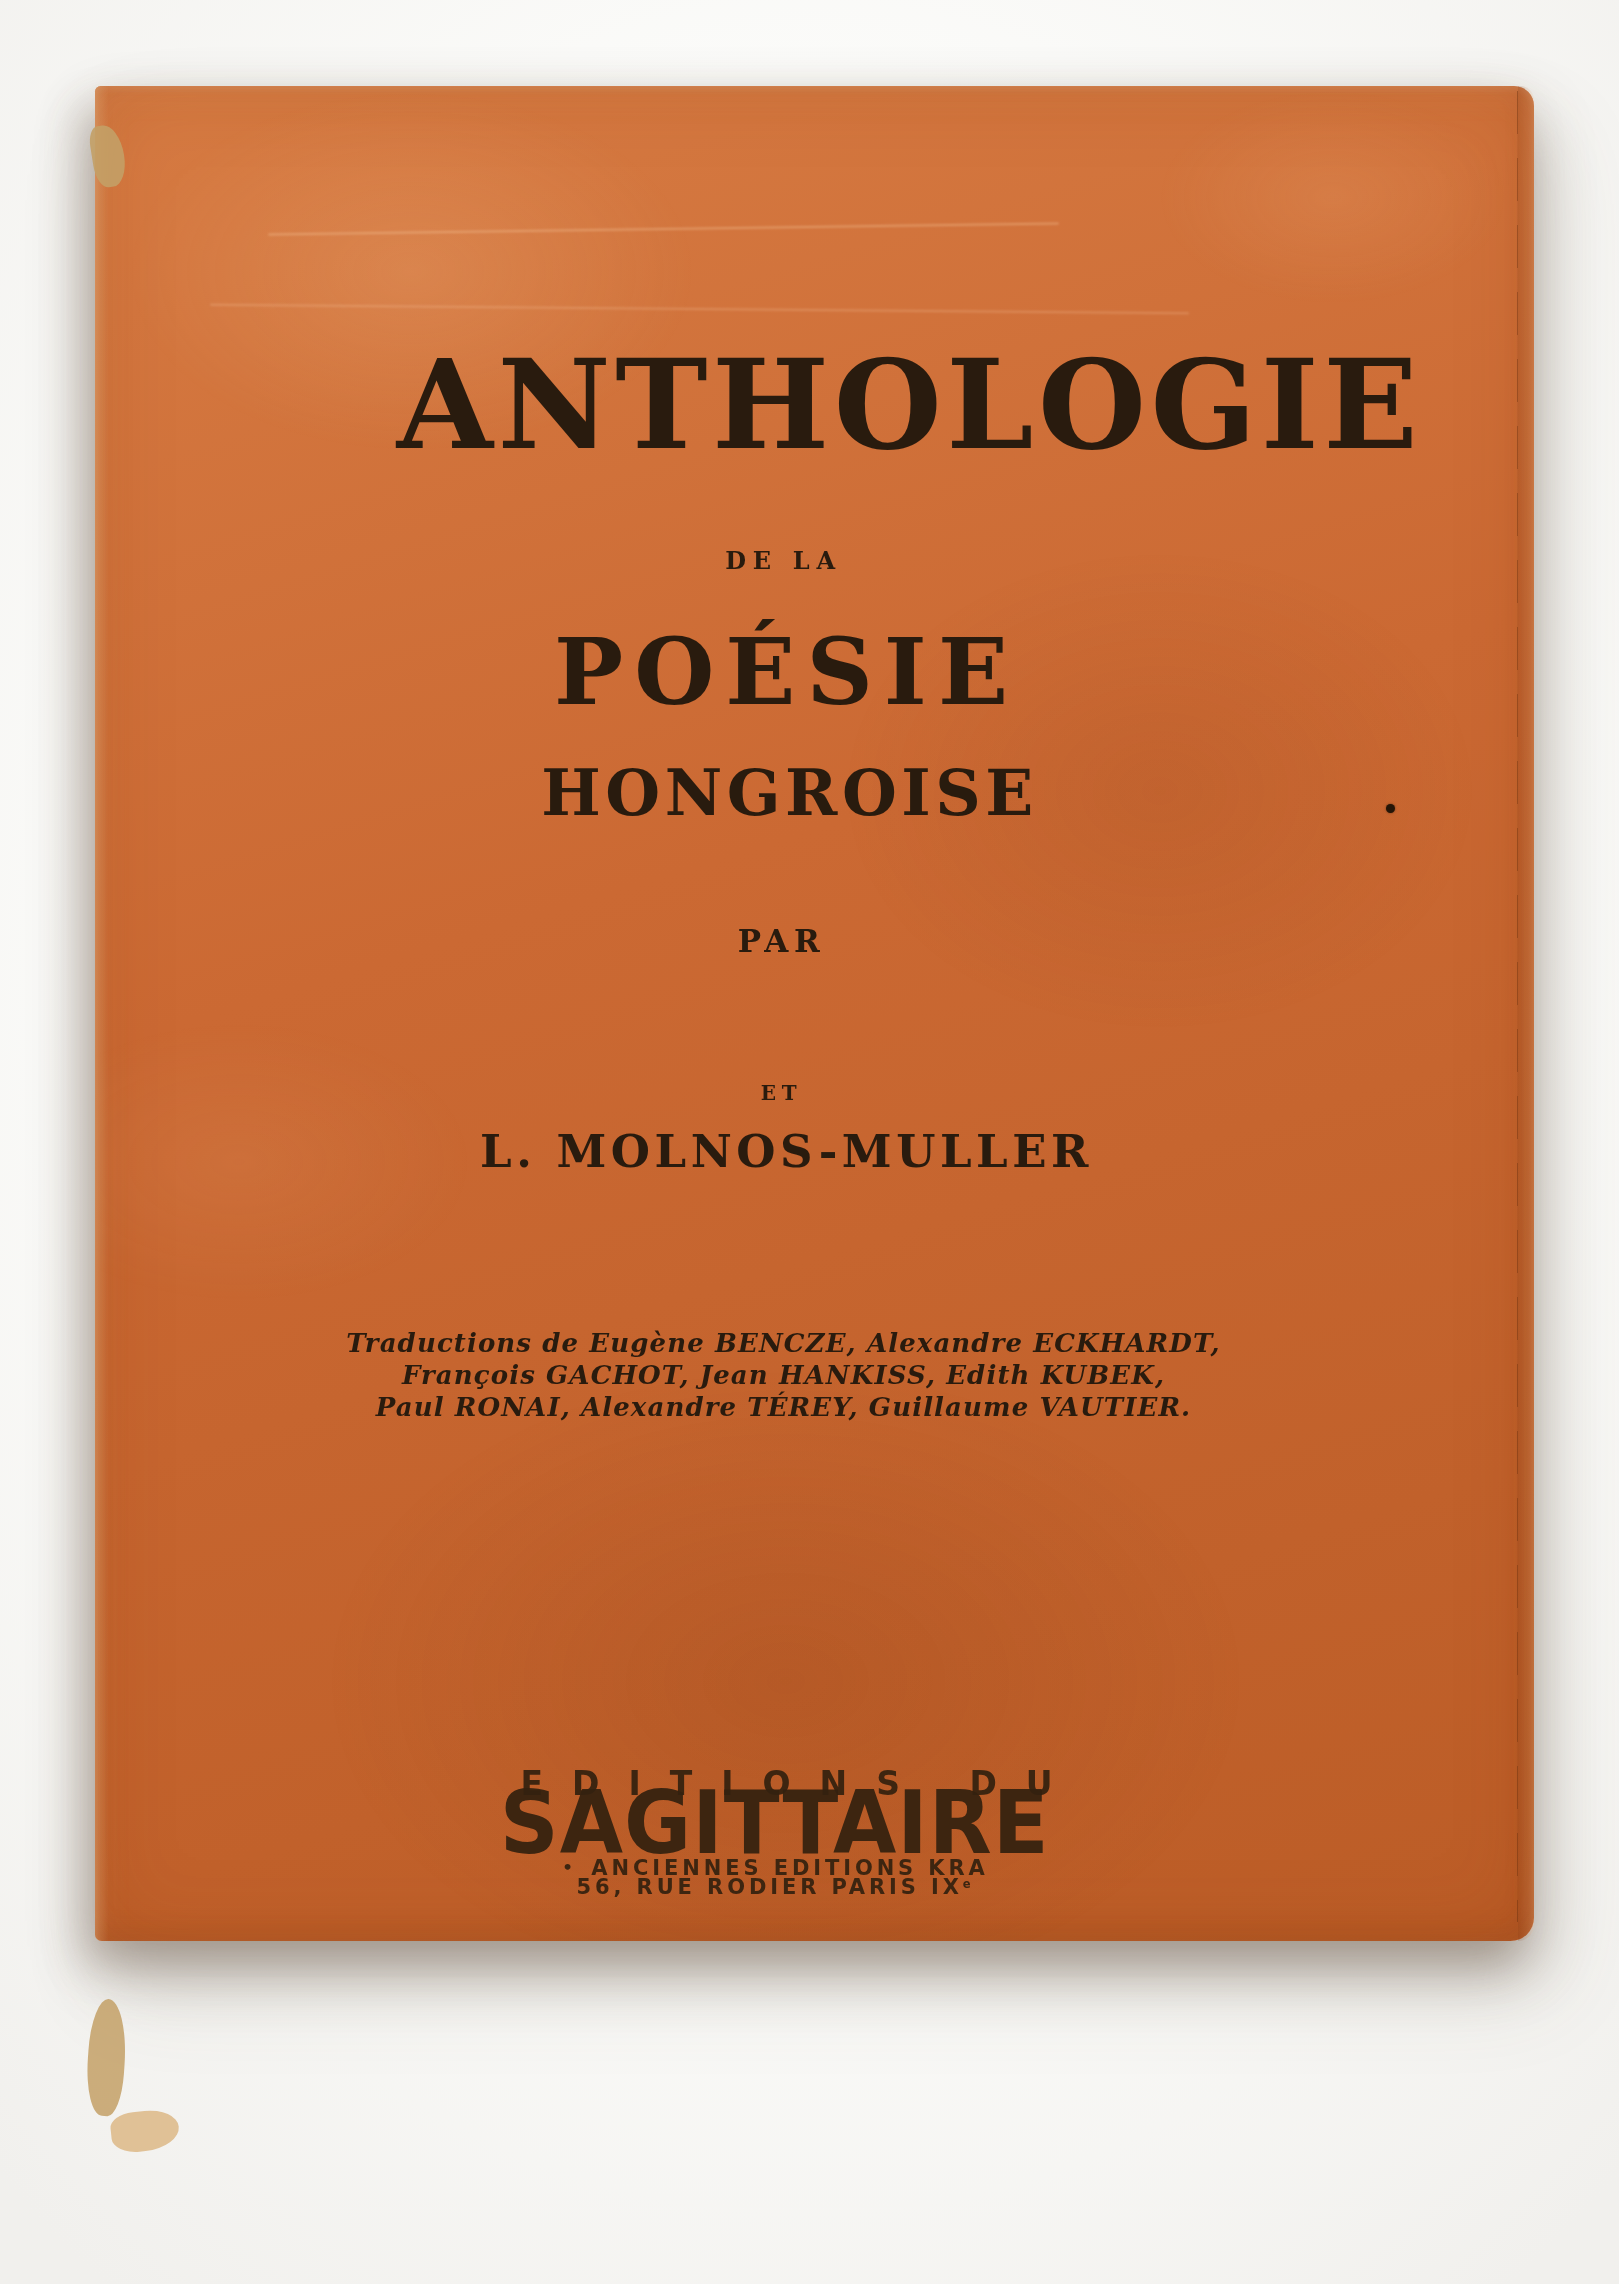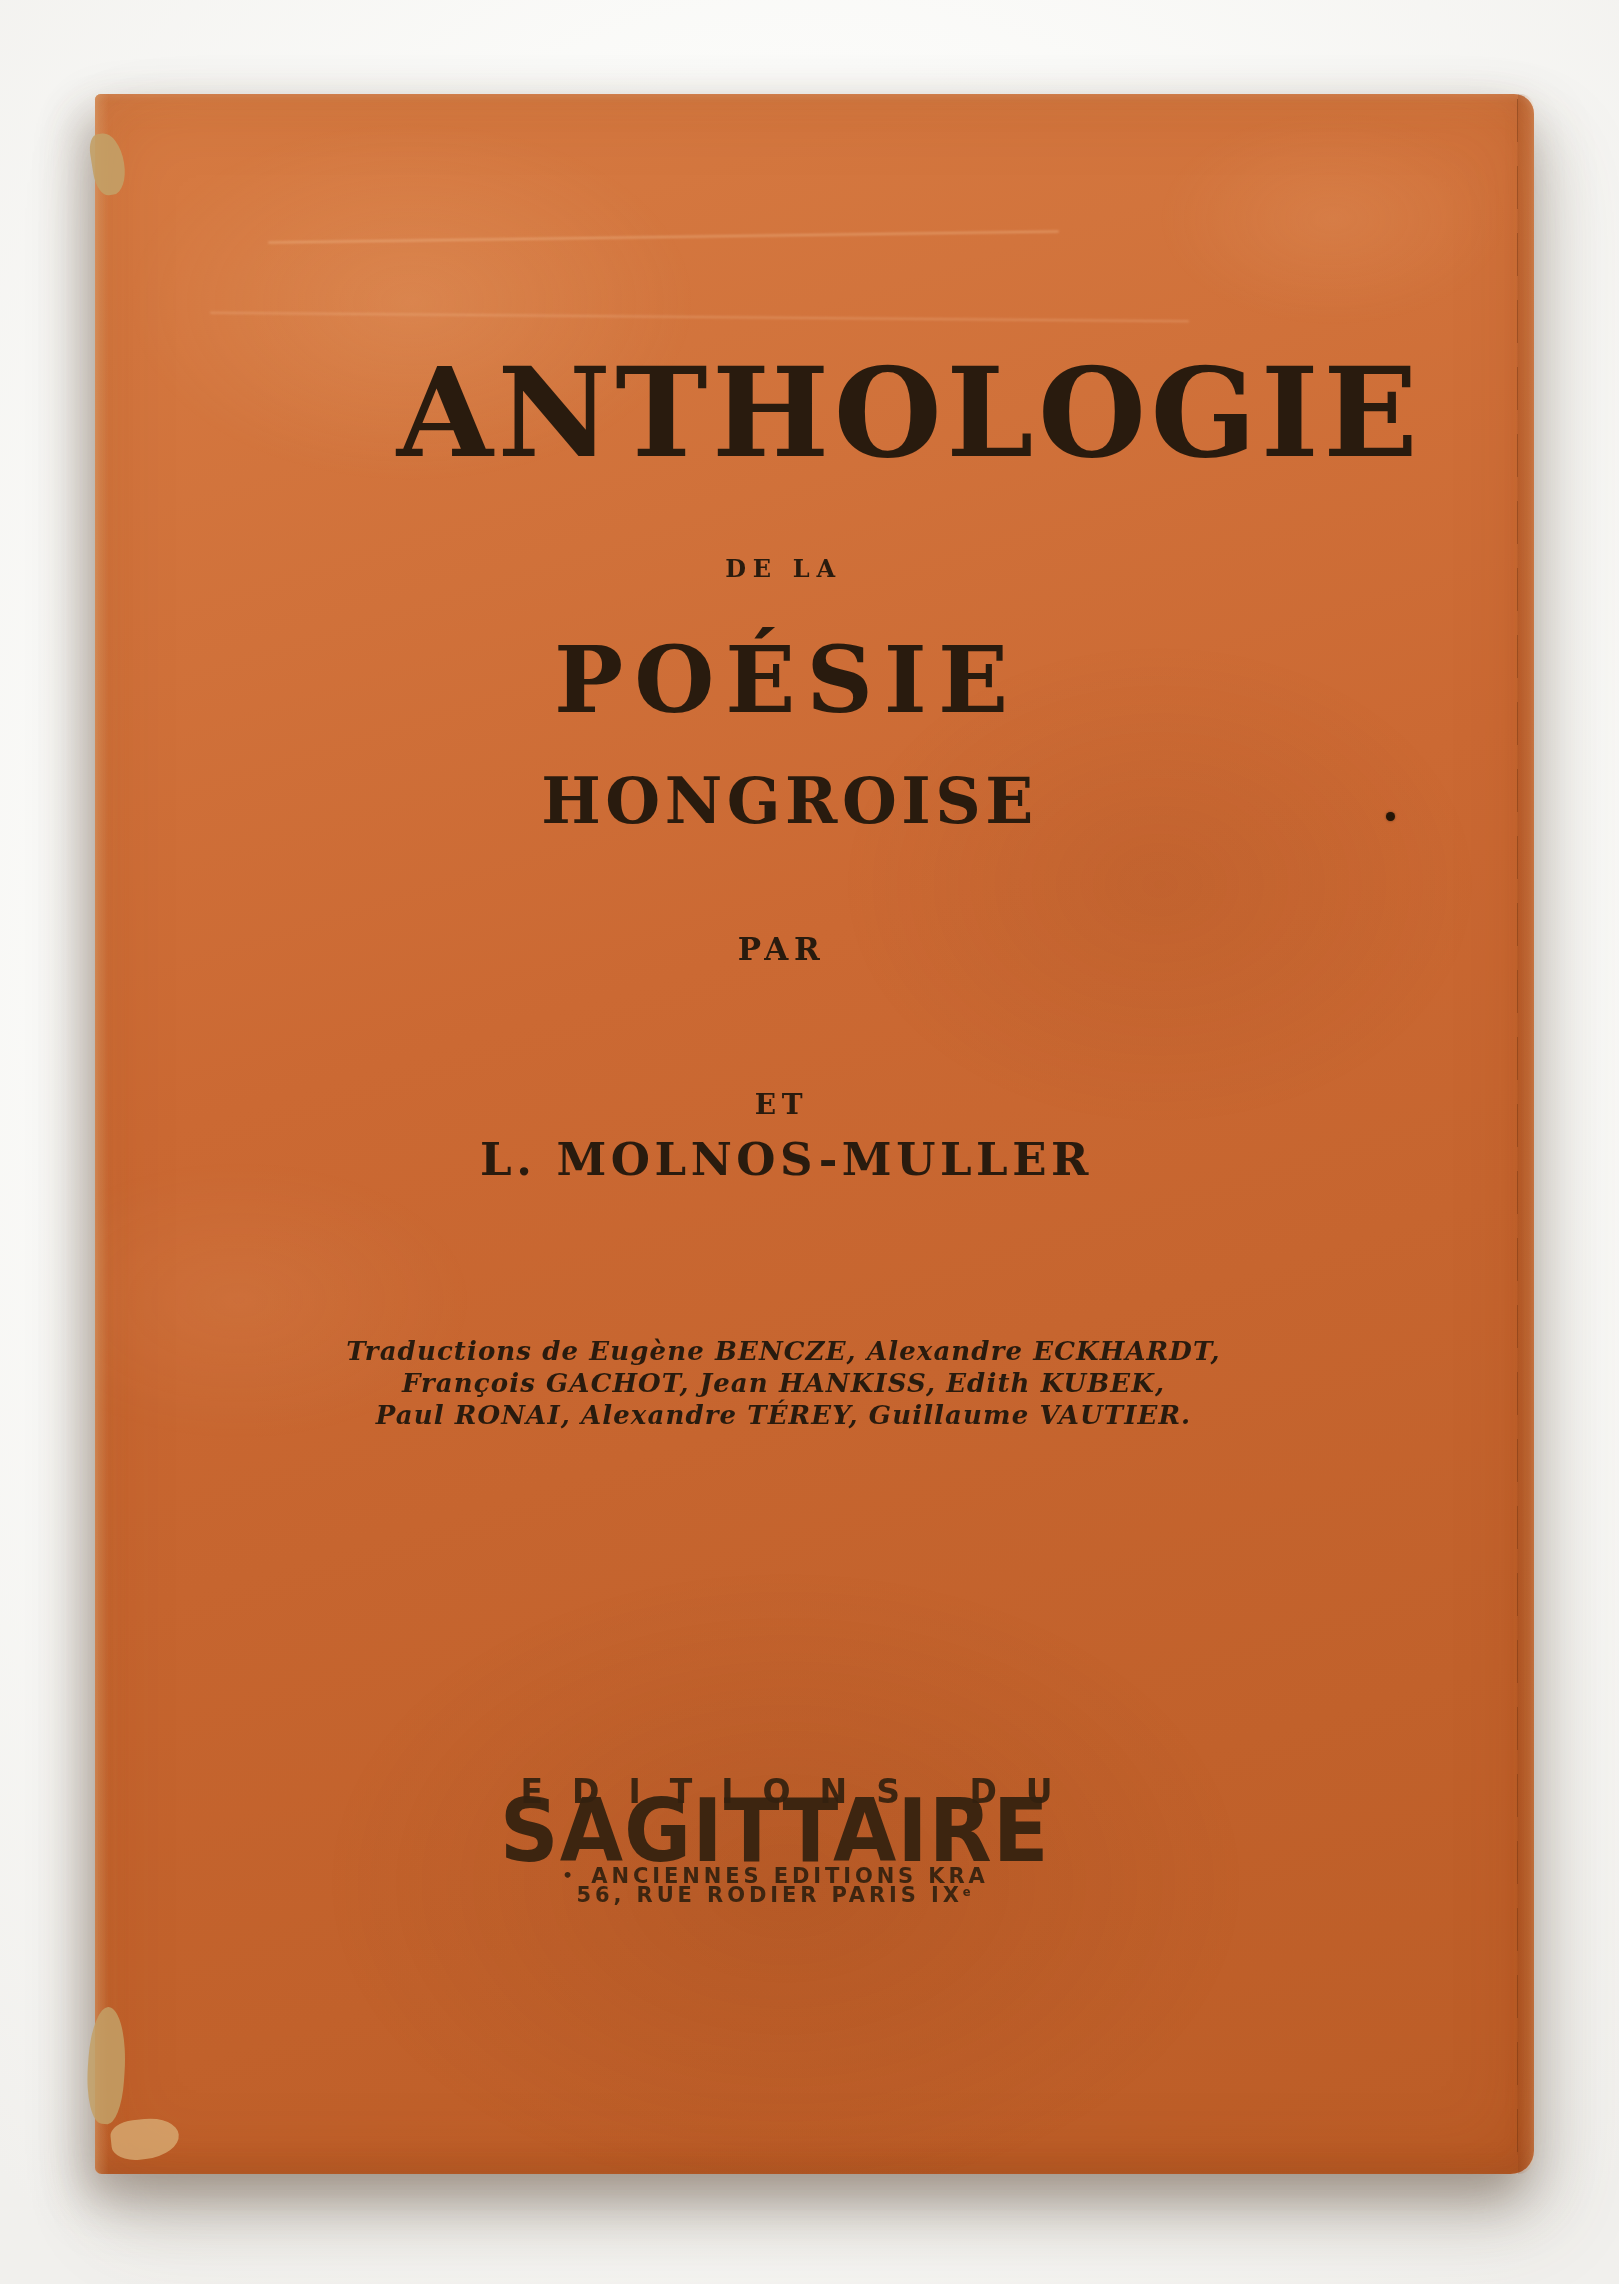--- a/index.html
+++ b/index.html
@@ -2,21 +2,21 @@
 <html style="--photo-bg-center: #fbfbf9; --photo-bg-edge: #f1f0ed; --cover-base: #cb6933; --cover-light: #d97f46; --cover-dark: #b2551f; --ink: #291b0e; --ink-soft: #34210f; --wear-tan: #c3a066; --wear-tan-light: #d9b078;font-size:9px"><head>
 <meta charset="utf-8">
 <style>
   html,body{margin:0;padding:0;}
   body{
     width:1620px;height:2284px;position:relative;overflow:hidden;
     background:radial-gradient(ellipse 1227px 1617px at 50% 42%, var(--photo-bg-center,#fbfbf9) 55%, var(--photo-bg-edge,#f1f0ed) 100%);
     font-family:"DejaVu Serif","Liberation Serif",serif;
   }
   .book{
-    position:absolute;left:95px;top:94px;width:1439px;height:2080px;
+    position:absolute;left:95px;top:86px;width:1439px;height:1855px;
     background:linear-gradient(163deg, var(--cover-light,#d97f46) -8%, var(--cover-base,#cb6933) 42%, var(--cover-dark,#b2551f) 135%);
     border-radius:5.6px 20px 23.4px 6.7px;
     box-shadow:
       0 28px 61px rgba(95,75,58,.33),
       -12.3px 22px 42px rgba(95,75,58,.26),
       16.7px 47px 95px rgba(95,75,58,.14),
       inset 0 0 84px rgba(125,50,12,.20),
       inset -5.6px -7.8px 25px rgba(110,45,10,.18),
       inset 5.6px 6.7px 31px rgba(255,195,135,.13),
       inset 0 3.3px 6.7px rgba(255,230,200,.18);
@@ -53,21 +53,21 @@
   .r{position:absolute;left:0;right:0;text-align:center;white-space:nowrap;
      color:var(--ink,#291b0e);font-weight:bold;line-height:1;}
   .serif{font-family:"DejaVu Serif","Liberation Serif",serif;}
   .sans{font-family:"DejaVu Sans","Liberation Sans",sans-serif;color:var(--ink-soft,#34210f);opacity:.93;}
   .row-title     {top:257px; font-size:124px;letter-spacing:4.5px; transform:translateX(95px);}
   .row-dela      {top:463px; font-size:24px; letter-spacing:6.7px;transform:translateX(-31px);}
   .row-poesie    {top:540px; font-size:92px;letter-spacing:11px;transform:translateX(-28px);}
   .row-hongroise {top:676px;font-size:63px;letter-spacing:4.5px; transform:translateX(-25px);}
   .row-par       {top:840px;font-size:31px; letter-spacing:5.6px;transform:translateX(-33px);}
   .row-author1   {top:933px;font-size:38px; letter-spacing:9px;transform:translateX(-31px);}
-  .row-et        {top:997px;font-size:28px; letter-spacing:5.6px;transform:translateX(-33px);}
+  .row-et        {top:997px;font-size:20px; letter-spacing:5.6px;transform:translateX(-33px);}
   .row-author2   {top:1043px;font-size:45px; letter-spacing:4.5px; transform:translateX(-28px);}
   .translators   {top:1241px;font-size:26px; line-height:32px;letter-spacing:1.1px;
                   font-style:italic;transform:translateX(-31px);}
   .row-editions  {top:1681px;font-size:33px; letter-spacing:29px;transform:translateX(-13.4px);}
   .row-sagittaire{top:1693px;font-size:88px;letter-spacing:1.1px; transform:translateX(-40px);}
   .row-anciennes {top:1772px;font-size:21px; letter-spacing:3.9px; transform:translateX(-39px);}
   .row-address   {top:1791px;font-size:21px; letter-spacing:3.9px; transform:translateX(-39px);}
   .sx93{display:inline-block;transform:scaleX(.93);transform-origin:center;}
   .bullet{font-size:16.7px;margin-right:14.5px;vertical-align:2.2px;}
   .sup{font-size:.55em;vertical-align:.5em;}

